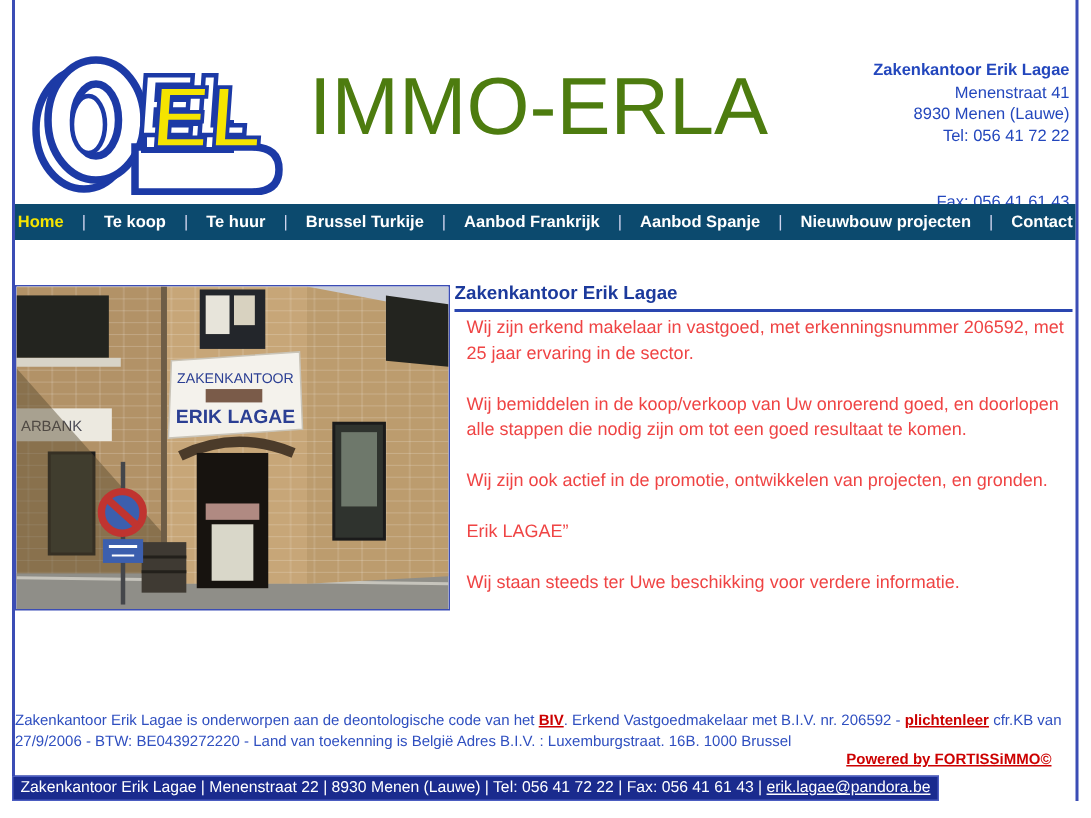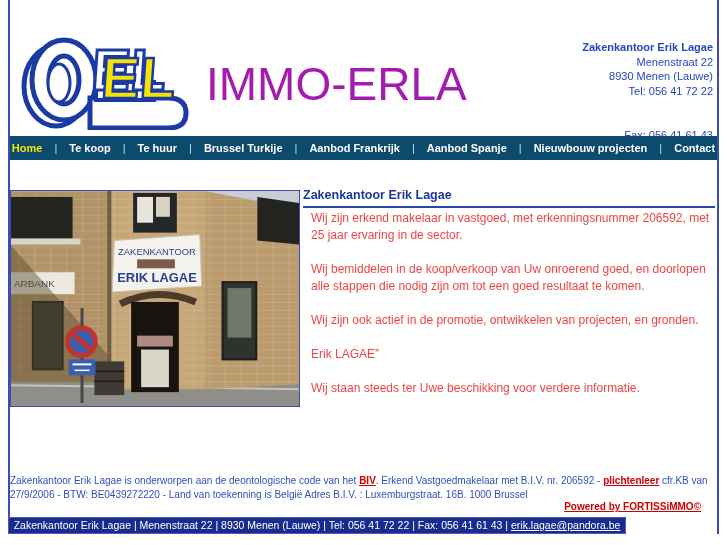--- a/index.html
+++ b/index.html
@@ -4,22 +4,22 @@
 <style>
   * { margin:0; padding:0; box-sizing:border-box; }
   html,body { width:727px; height:545px; background:#ffffff; font-family:"Liberation Sans", sans-serif; }
   .page { position:relative; width:727px; height:545px; overflow:hidden; background:#fff; }
 
   .vline { position:absolute; top:0; width:2px; height:534px; background:#3b4db5; }
   .vline.left { left:8px; } .vline.right { left:717px; }
 
   
   .logo-svg { position:absolute; left:10px; top:12px; }
-  .brand-text { position:absolute; left:206px; top:57px; font-size:46px; font-weight:500;
-                color:#a21caf; letter-spacing:0px; white-space:nowrap; }
+  .brand-text { position:absolute; left:206px; top:40px; font-size:54px; font-weight:500;
+                color:#4d7c0f; letter-spacing:0px; white-space:nowrap; }
   .contact { position:absolute; right:14px; top:40px; text-align:right; font-size:11px;
              line-height:14.5px; color:#2347bd; }
   .contact .name { font-weight:bold; }
   .contact .fax { margin-top:30px; }
   .contact a.email { color:#cc0000; text-decoration:underline; cursor:pointer; }
 
   
   .nav { position:absolute; left:10px; top:136px; width:707px; height:24px; background:#0c4a6e;
          display:flex; align-items:center; justify-content:center; font-size:11px; font-weight:bold;
          color:#ffffff; white-space:nowrap; }
@@ -68,21 +68,21 @@
     <rect x="86" y="70" width="58" height="18" fill="#ffffff" stroke="#1c3aa6" stroke-width="4"></rect>
 
     <text x="86" y="78" font-size="58" font-weight="bold" font-family="'Liberation Sans', sans-serif" fill="#ffffff" stroke="#1c3aa6" stroke-width="3" transform="skewX(-4)">EL</text>
 
     <text x="96" y="86" font-size="58" font-weight="bold" font-family="'Liberation Sans', sans-serif" fill="#f5e400" stroke="#1c3aa6" stroke-width="2.5" transform="skewX(-4)">EL</text>
   </svg>
   <div class="brand-text">IMMO-ERLA</div>
 
   <div class="contact">
     <div class="name">Zakenkantoor Erik Lagae</div>
-    <div>Menenstraat 22</div>
+    <div>Menenstraat 41</div>
     <div>8930 Menen (Lauwe)</div>
     <div>Tel: 056 41 72 22</div>
     <div class="fax">Fax: 056 41 61 43</div>
     <div><a class="email">erik.lagae@pandora.be</a></div>
   </div>
 
   <div class="nav">
     <a class="item active">Home</a>
     <span class="sep">|</span>
     <a class="item">Te koop</a>

